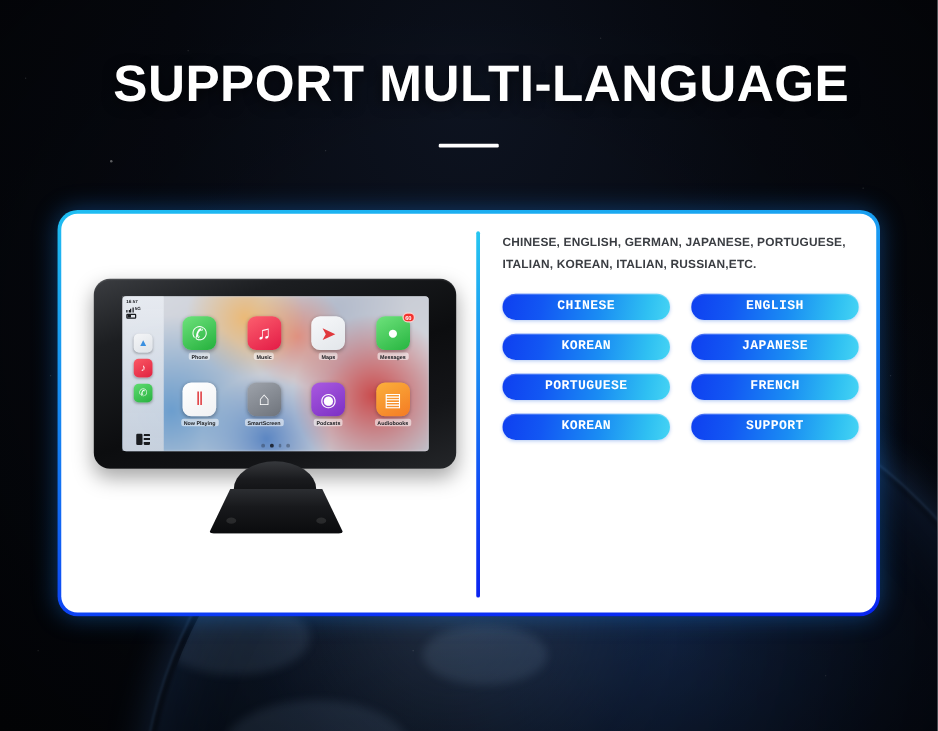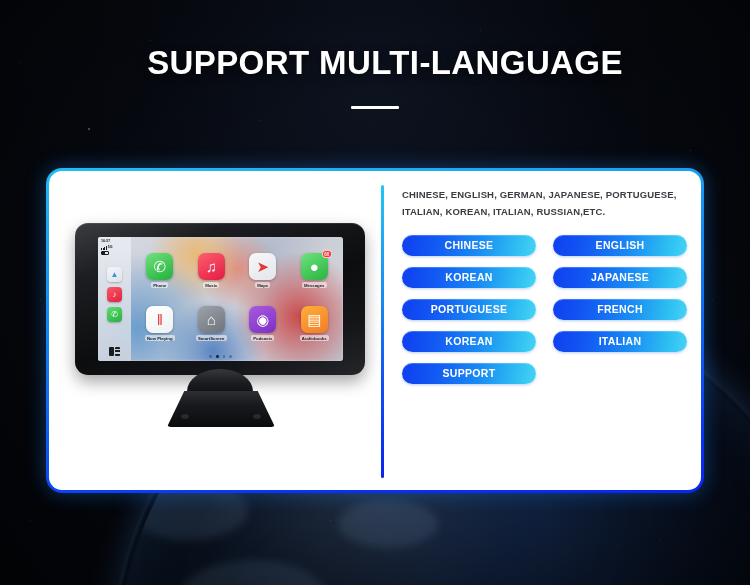--- a/index.html
+++ b/index.html
@@ -90,21 +90,21 @@
 
   
   .header {
     position: absolute;
     left: 0; right: 0; top: 44px;
     text-align: center;
     z-index: 6;
   }
   .header h1 {
     color: #ffffff;
-    font-size: 33px;
+    font-size: 41px;
     font-weight: bold;
     letter-spacing: 0.4px;
     text-shadow: 0 2px 10px rgba(0,0,0,0.65);
     margin-left: 20px;
   }
   .title-rule {
     width: 48px;
     height: 3px;
     background: #ffffff;
     margin: 24px auto 0;
@@ -344,21 +344,21 @@
     column-gap: 17px;
     row-gap: 11px;
   }
   .lang-btn {
     height: 21px;
     border-radius: 10.5px;
     border: none;
     cursor: pointer;
     background: linear-gradient(100deg, #0f3ff0 0%, #1257f3 24%, #1a8cf3 58%, #2fc0f2 86%, #46d4f4 100%);
     color: #ffffff;
-    font-family: Liberation Sans, sans-serif;
+    font-family: Liberation Mono, monospace;
     font-size: 10.5px;
     font-weight: bold;
     letter-spacing: 0.3px;
     display: flex;
     align-items: center;
     justify-content: center;
     box-shadow: 0 1px 3px rgba(20,90,220,0.30), inset 0 1px 0 rgba(255,255,255,0.22);
   }
 </style>
 </head>
@@ -483,21 +483,20 @@
         <div class="panel-body">
           <div class="desc">CHINESE, ENGLISH, GERMAN, JAPANESE, PORTUGUESE, ITALIAN, KOREAN, ITALIAN, RUSSIAN,ETC.</div>
           <div class="btn-grid" id="btn-grid">
               <button class="lang-btn">CHINESE</button>
               <button class="lang-btn">ENGLISH</button>
               <button class="lang-btn">KOREAN</button>
               <button class="lang-btn">JAPANESE</button>
               <button class="lang-btn">PORTUGUESE</button>
               <button class="lang-btn">FRENCH</button>
               <button class="lang-btn">KOREAN</button>
-              <button class="lang-btn">ITALIAN</button>
               <button class="lang-btn">SUPPORT</button>
             </div>
         </div>
       </div>
 
     </div>
   </div>
 </div>
 
 </body></html>

